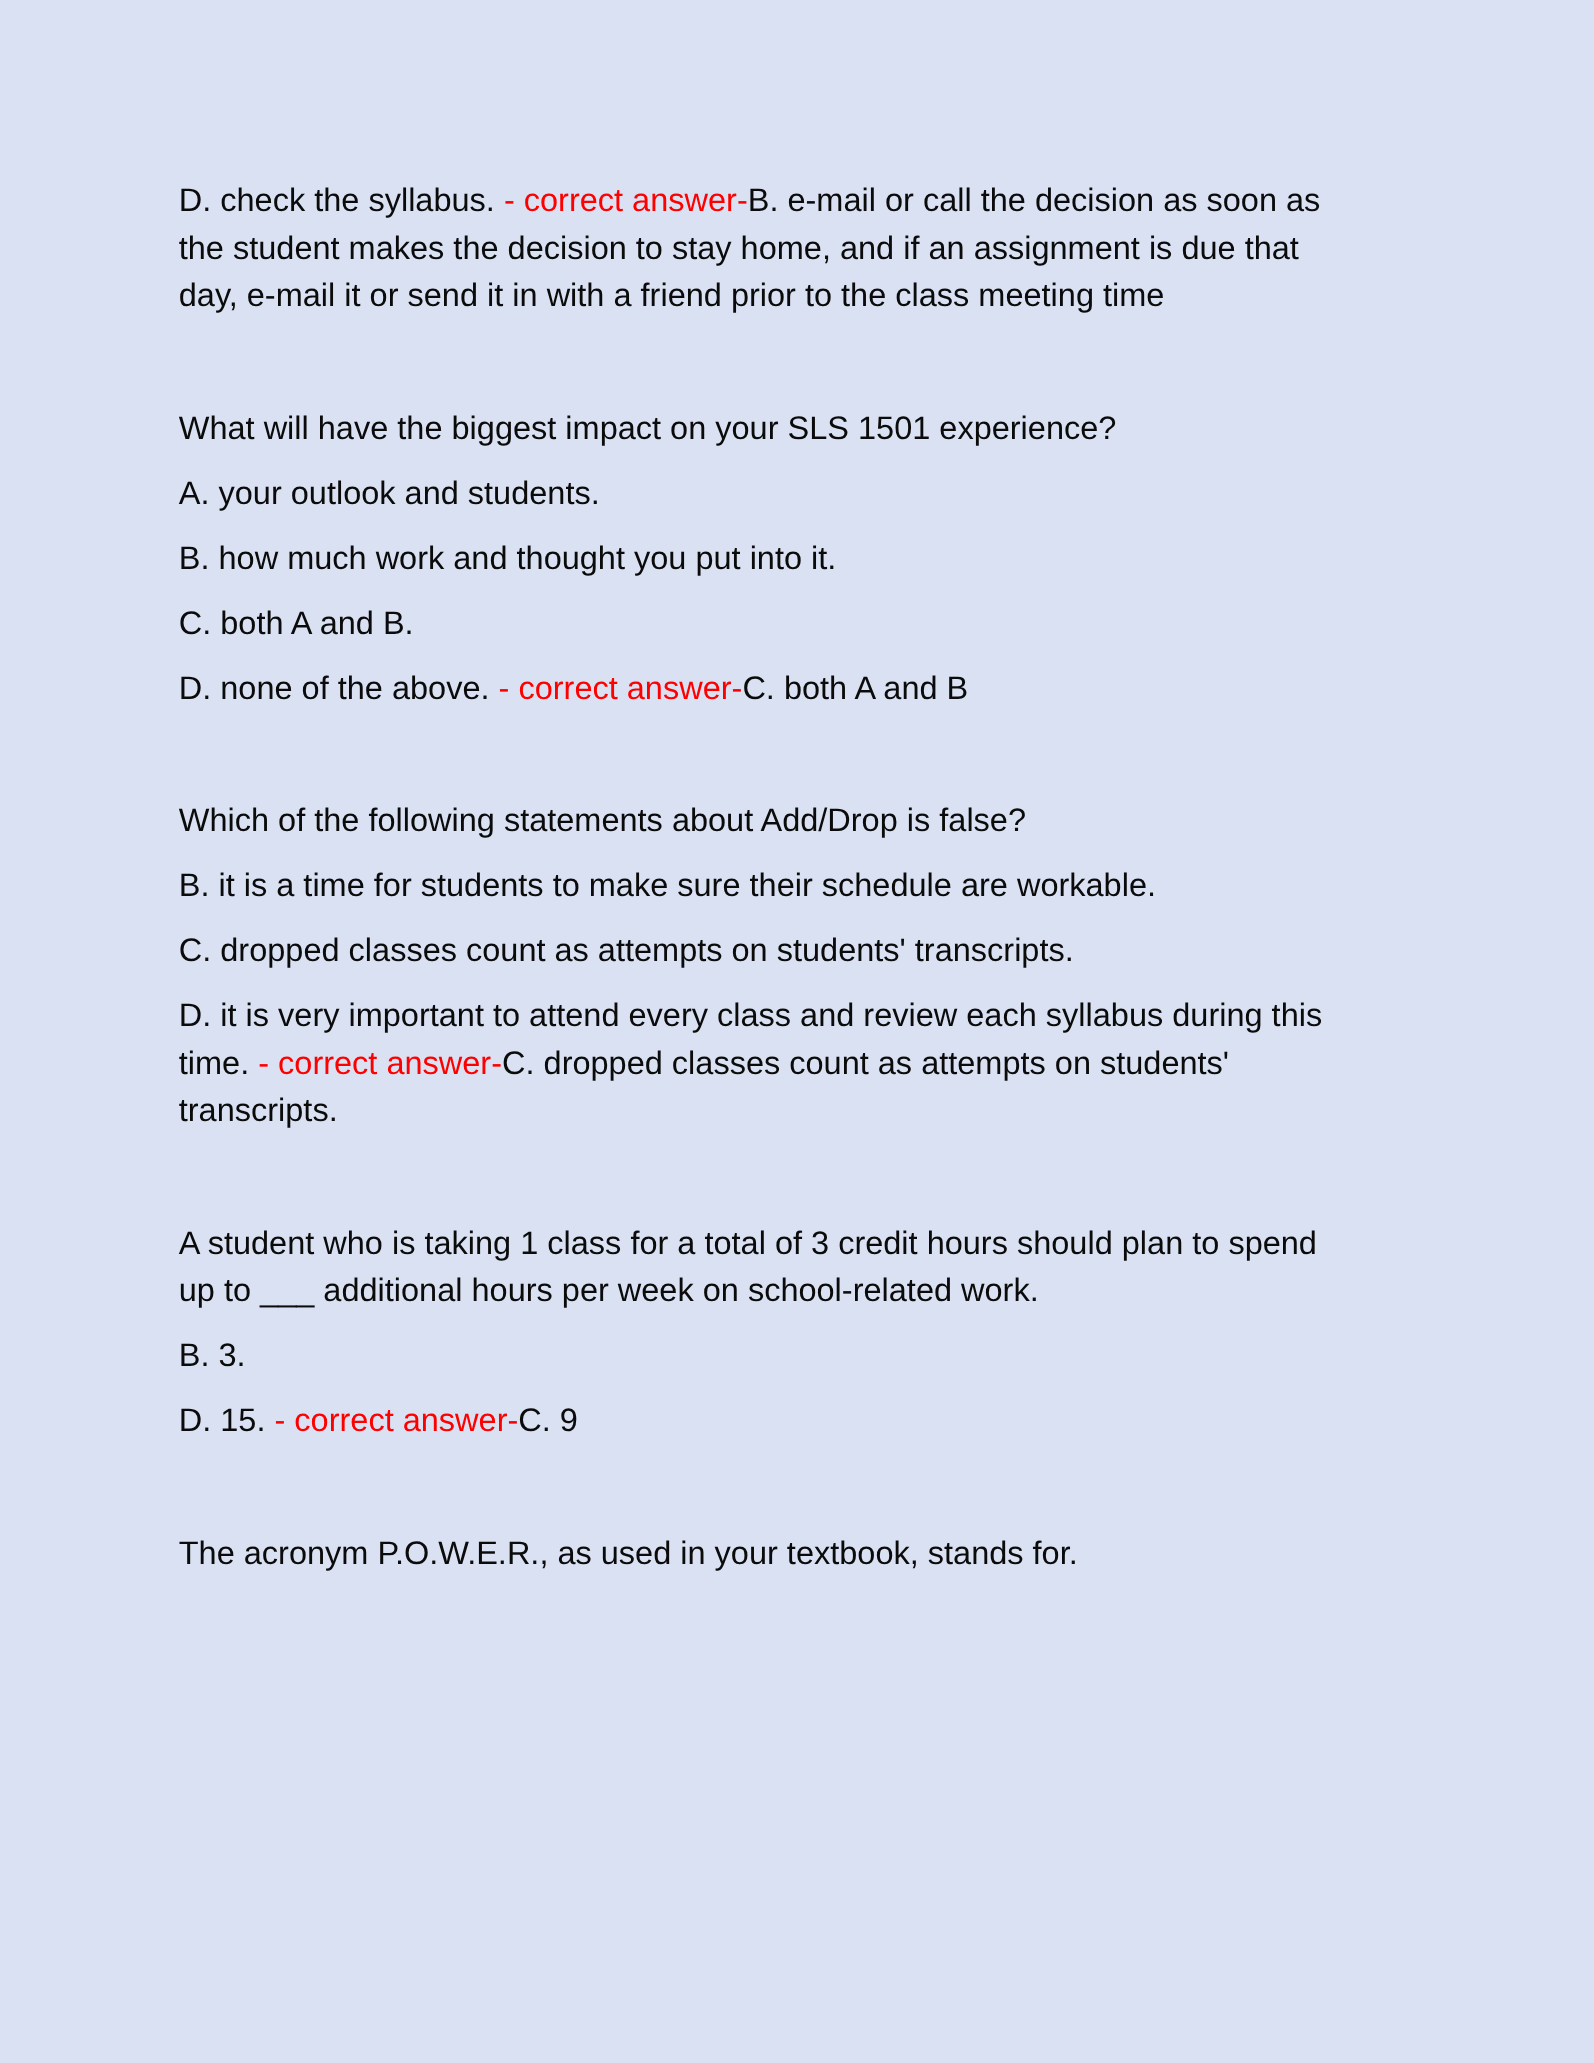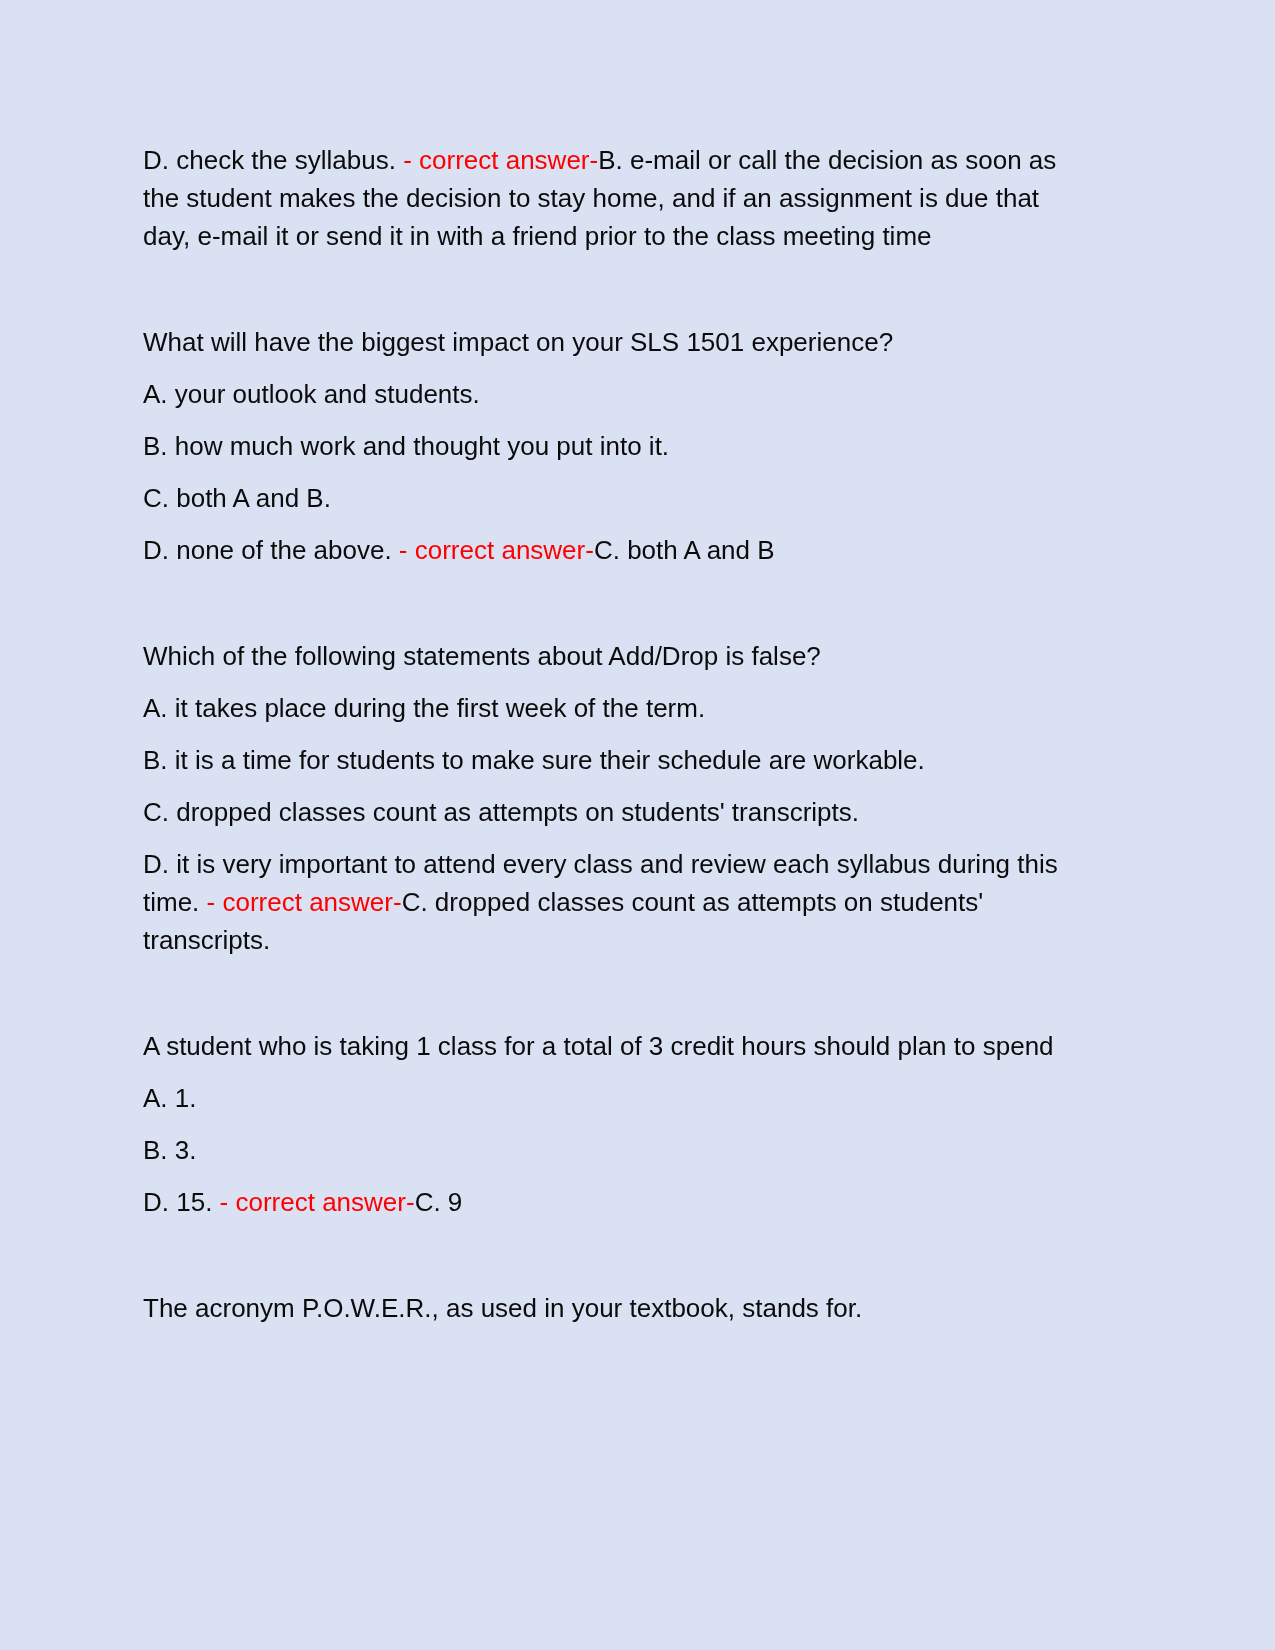--- a/index.html
+++ b/index.html
@@ -57,39 +57,34 @@
         <span class="ln"><span class="seg">C. both A and B.</span></span>
       </p>
       <p>
         <span class="ln"><span class="seg">D. none of the above. </span><span class="seg red">- correct answer-</span><span class="seg">C. both A and B</span></span>
       </p>
       <div class="gap"></div>
       <p>
         <span class="ln"><span class="seg">Which of the following statements about Add/Drop is false?</span></span>
       </p>
       <p>
-        <span class="ln"><span class="seg">A. it takes place during the first week of the term.</span></span>
-      </p>
-      <p>
         <span class="ln"><span class="seg">B. it is a time for students to make sure their schedule are workable.</span></span>
       </p>
       <p>
         <span class="ln"><span class="seg">C. dropped classes count as attempts on students' transcripts.</span></span>
       </p>
       <p>
         <span class="ln"><span class="seg">D. it is very important to attend every class and review each syllabus during this</span></span>
         <span class="ln"><span class="seg">time. </span><span class="seg red">- correct answer-</span><span class="seg">C. dropped classes count as attempts on students'</span></span>
         <span class="ln"><span class="seg">transcripts.</span></span>
       </p>
       <div class="gap"></div>
       <p>
         <span class="ln"><span class="seg">A student who is taking 1 class for a total of 3 credit hours should plan to spend</span></span>
-      </p>
-      <p>
-        <span class="ln"><span class="seg">A. 1.</span></span>
+        <span class="ln"><span class="seg">up to ___ additional hours per week on school-related work.</span></span>
       </p>
       <p>
         <span class="ln"><span class="seg">B. 3.</span></span>
       </p>
       <p>
         <span class="ln"><span class="seg">D. 15. </span><span class="seg red">- correct answer-</span><span class="seg">C. 9</span></span>
       </p>
       <div class="gap"></div>
       <p>
         <span class="ln"><span class="seg">The acronym P.O.W.E.R., as used in your textbook, stands for.</span></span>

